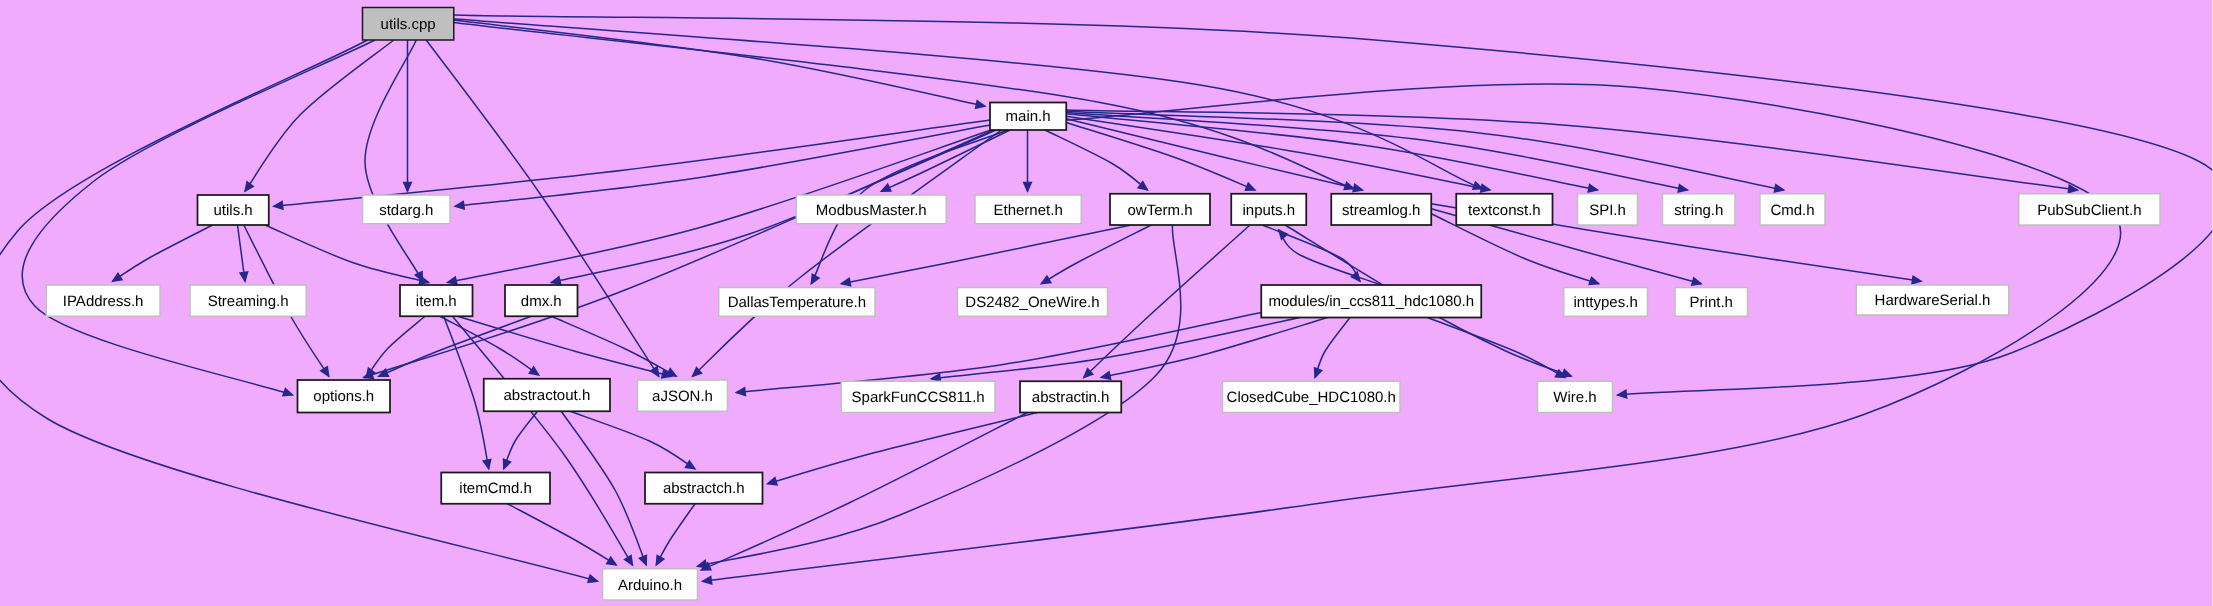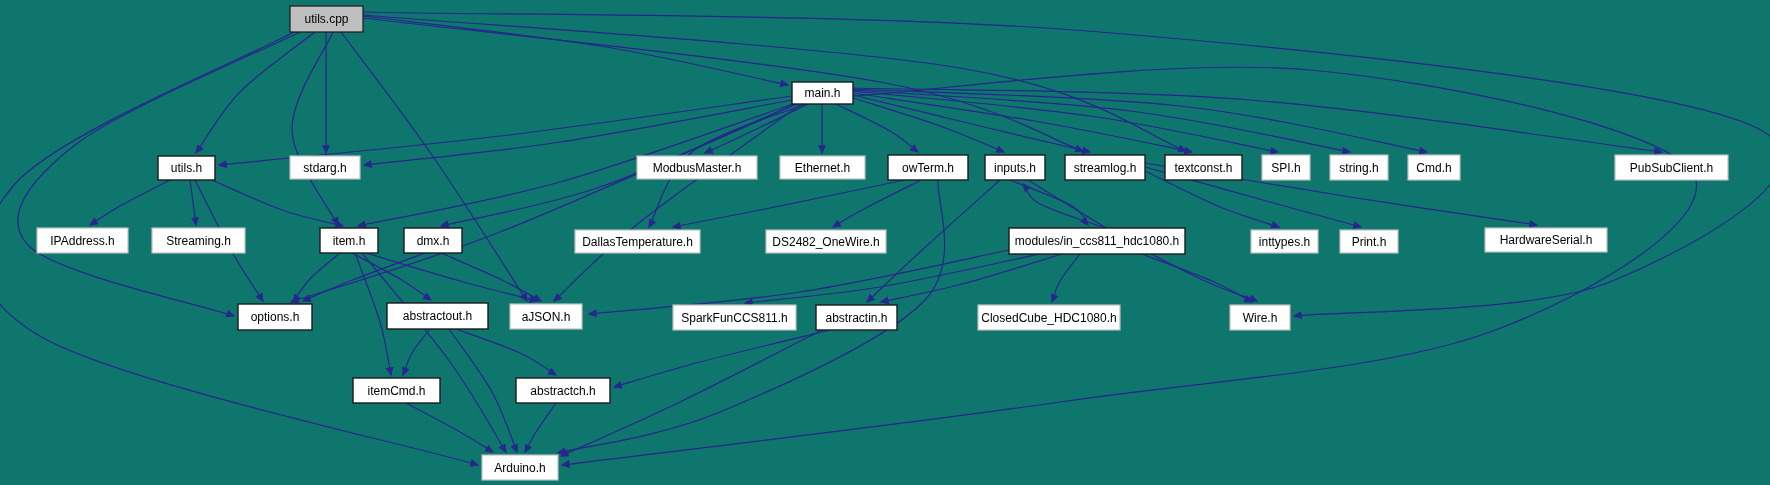--- a/index.html
+++ b/index.html
@@ -1,16 +1,16 @@
 <!DOCTYPE html>
 <html><head>
 <meta charset="utf-8">
 <style>
   html,body{margin:0;padding:0;background:#ffffff;}
-  #stage{position:relative;width:1770px;height:485px;background:#0f766e;overflow:hidden;
+  #stage{position:relative;width:1770px;height:485px;background:#f0abfc;overflow:hidden;
          font-family:"Liberation Sans", sans-serif;}
   svg{position:absolute;left:0;top:0;}
   .edge{fill:none;stroke-width:1.2px;}
   .node-rect{stroke-width:1.2px;}
   .node-rect.internal{stroke-width:1.4px;}
   .node-label{font-family:"Liberation Sans", sans-serif;font-size:12px;fill:#000000;
               text-anchor:middle;dominant-baseline:middle;}
   .node-g{cursor:pointer;}
 </style>
 </head>

